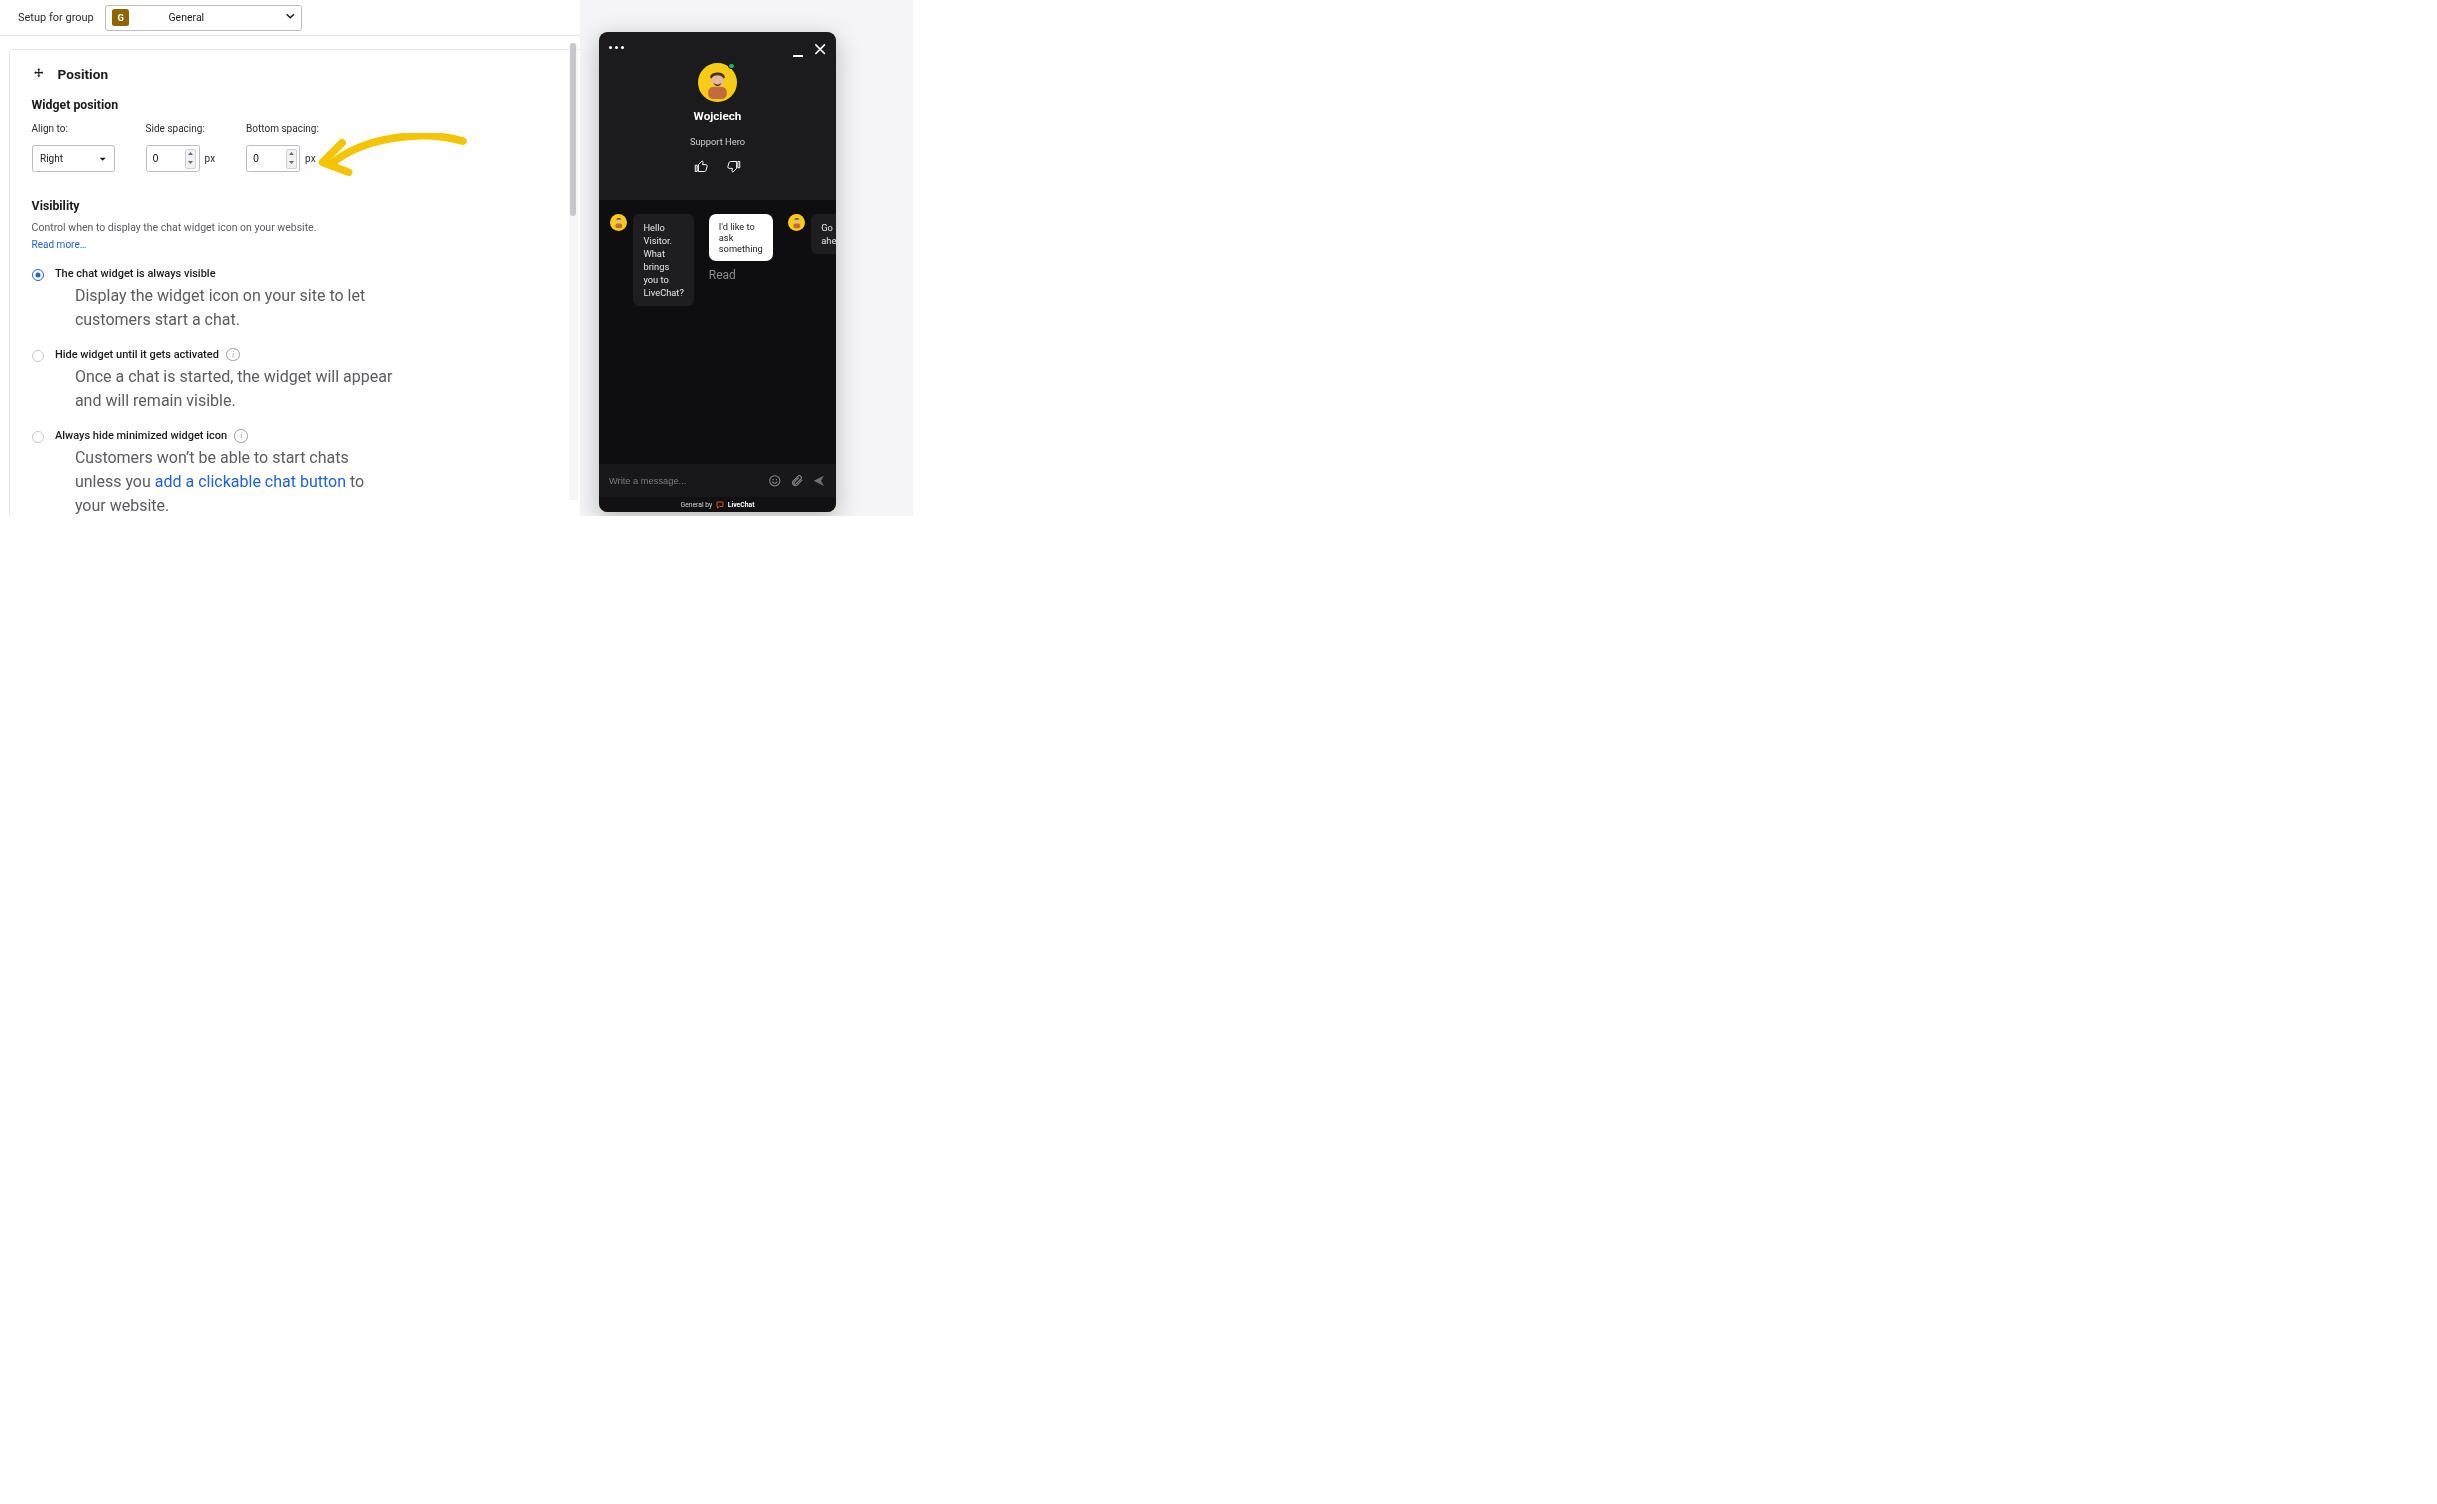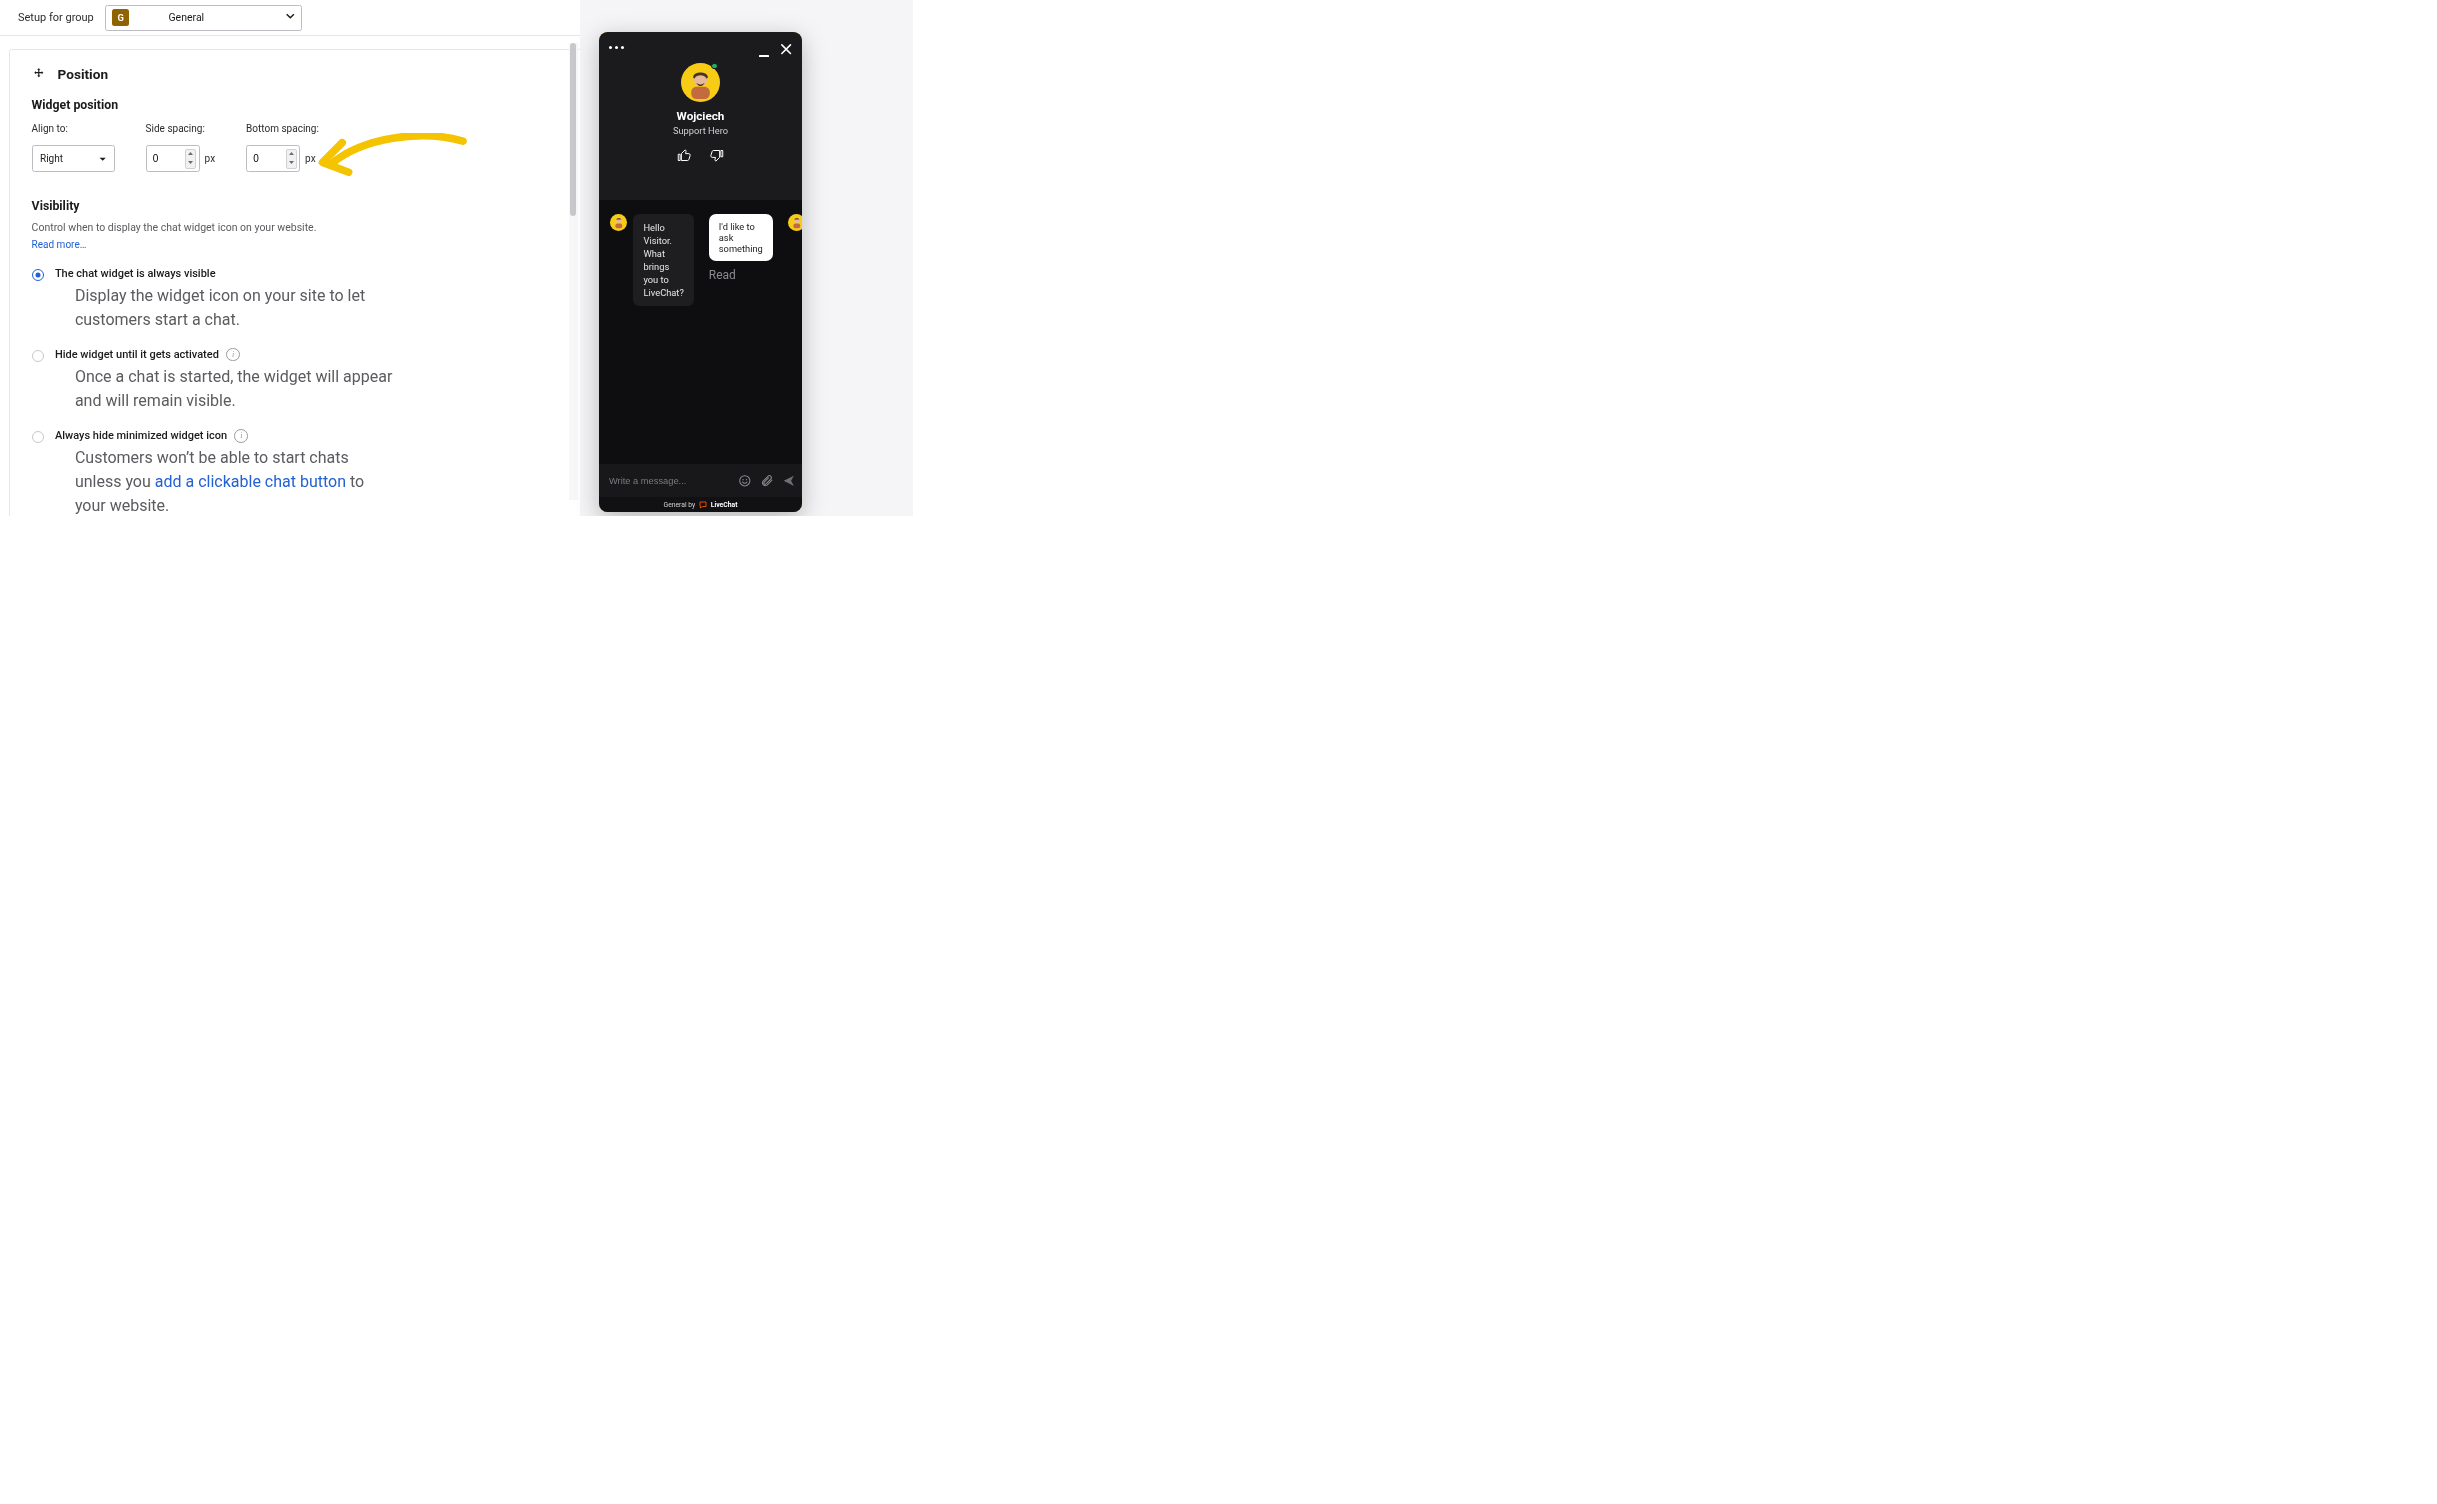--- a/index.html
+++ b/index.html
@@ -242,21 +242,21 @@
   .right-gutter {
     position: absolute;
     left: 580px; top: 0;
     width: 333px; height: 516px;
     background: #f5f5f7;
   }
   .chat-widget {
     position: absolute;
     left: 599px;
     top: 32px;
-    width: 203px;
+    width: 237px;
     height: 480px;
     background: #a16207;
     border-radius: 8.6px;
     box-shadow: 0 6.2px 25px rgba(0,0,0,0.25);
     overflow: hidden;
     display:flex; flex-direction: column;
     color: #fff;
   }
 
   .chat-top {
@@ -292,21 +292,21 @@
     display:flex;align-items:center;justify-content:center;
     overflow:hidden;
   }
   .avatar-lg svg { width: 33px; height: 33px; }
   .presence-dot-lg {
     position:absolute; top:0px; right:2.5px;
     width:6.2px;height:6.2px;background:#19b36b;border-radius:50%;
     border:1.2px solid #1b1b1d;
   }
   .agent-name { font-size: 11.7px; font-weight:700; margin-top:7.4px; }
-  .agent-role { font-size: 9.3px; color:#d0d0d5; margin-top:2px; }
+  .agent-role { font-size: 9.3px; color:#d0d0d5; margin-top:13px; }
   .rate-row { display:flex; gap:16px; margin-top:11px; }
   .rate-row .rate-btn { width:16px;height:16px; cursor:pointer; display:flex;align-items:center;justify-content:center; }
 
   .chat-body {
     flex:1;
     background: #0e0e10;
     padding: 13.6px 11px 6.2px 11px;
     display:flex; flex-direction:row; gap: 15px;
     position:relative;
   }

